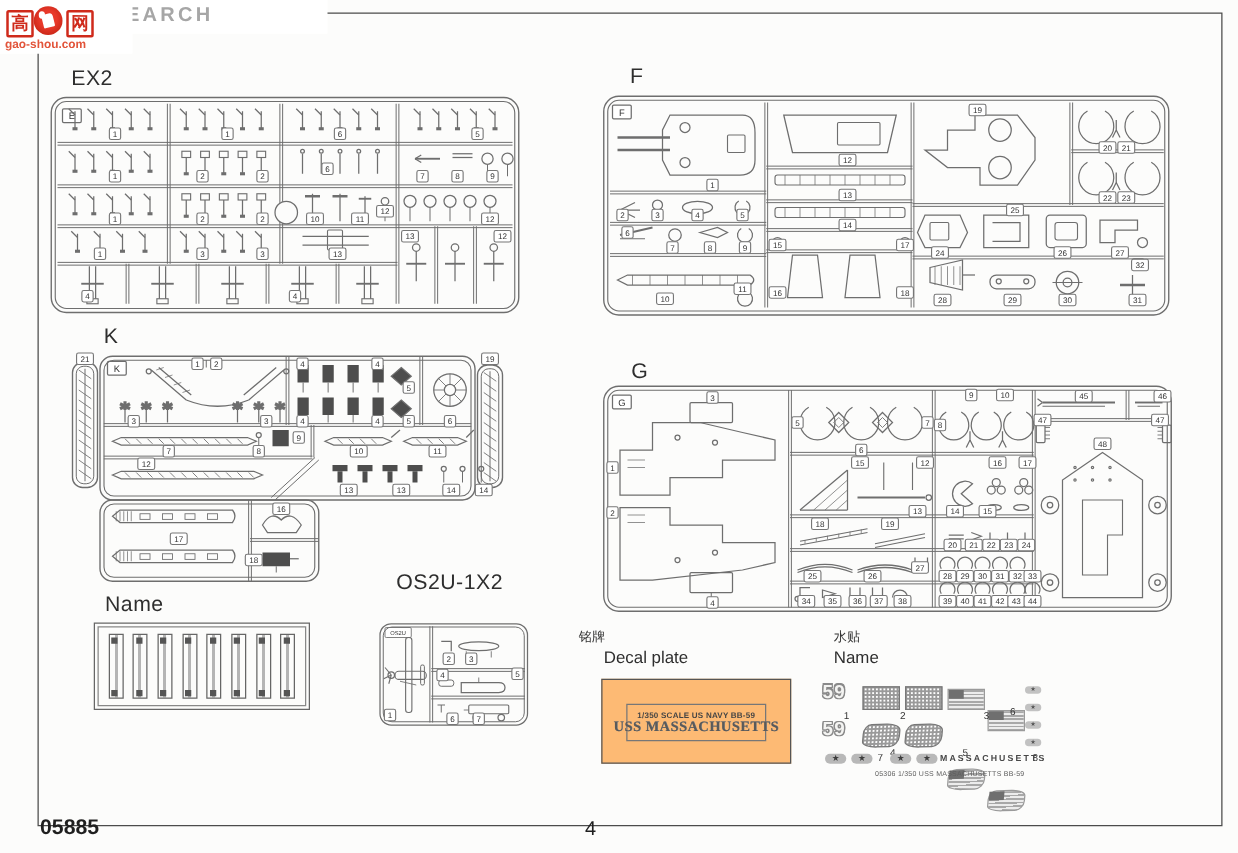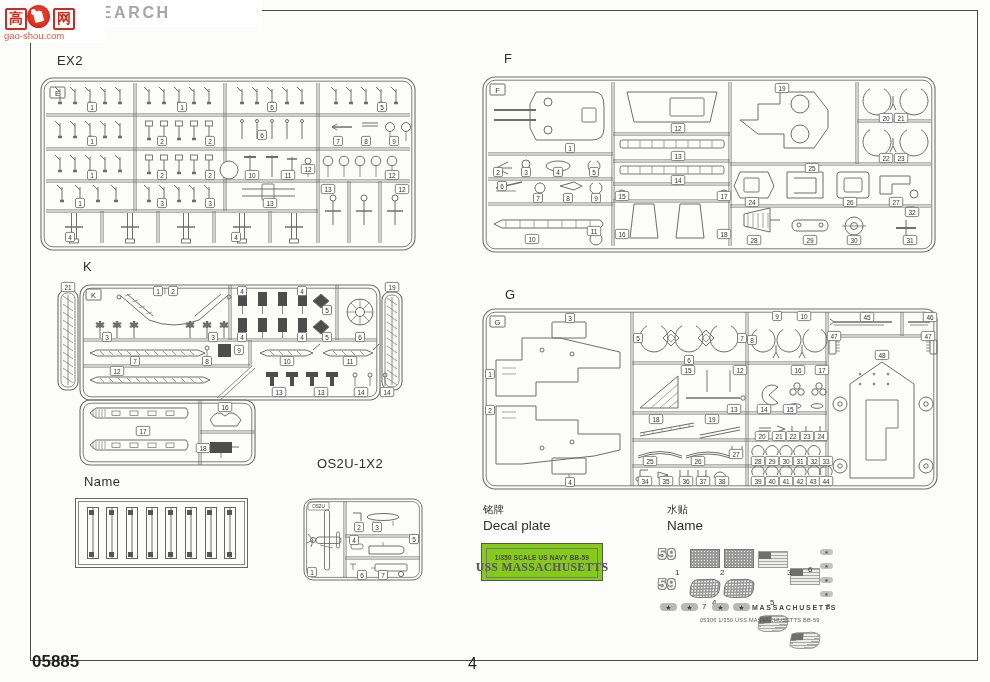--- a/index.html
+++ b/index.html
@@ -1,33 +1,33 @@
 <!DOCTYPE html>
 <html><head>
 <meta charset="utf-8">
 <style>
   html,body{margin:0;padding:0}
   body{width:990px;height:682px;position:relative;background:#fcfcfb;
        font-family:"Liberation Sans",sans-serif;overflow:hidden}
   .abs{position:absolute}
   .frame{left:30px;top:10px;width:946px;height:649px;border:1.6px solid #4b4b4b}
-  .title{color:#2e2e2e;font-size:13px;letter-spacing:.4px}
+  .title{color:#2e2e2e;font-size:17px;letter-spacing:.4px}
   .wm-white{left:0;top:0;width:262px;height:27px;background:#fff}
   .wm-logo-bg{left:0;top:0;width:106px;height:43px;background:#fff}
   .brand{left:10px;top:4px;font-size:16px;font-weight:bold;letter-spacing:2.6px;color:#a6a6a6}
   .cnbox{width:18px;height:18px;border:2.2px solid #cf2a1b;color:#cf2a1b;font-size:14px;font-weight:bold;
          display:flex;align-items:center;justify-content:center;background:#fff;border-radius:2px}
   .emblem{width:23px;height:23px;border-radius:50%;background:radial-gradient(circle at 50% 45%,#e8392a 40%,#b71c0c 100%);}
   .emblem::after{content:"";position:absolute;left:7px;top:6px;width:9px;height:11px;background:#fff;
                  border-radius:3px 3px 1px 1px;transform:rotate(-14deg)}
   .emblem::before{content:"";position:absolute;left:4px;top:4px;width:5px;height:6px;background:#fff;border-radius:50%}
-  .site{left:4px;top:30px;font-size:9.5px;font-weight:normal;color:#e2543a}
+  .site{left:4px;top:30px;font-size:9.5px;font-weight:bold;color:#e2543a}
   .cn-label{font-size:10.5px;color:#333}
   .en-label{font-size:13.5px;color:#2e2e2e}
-  .plate{left:481px;top:543px;width:112px;height:28px;border:1.3px solid #555;padding:4px;background:#84cc16}
+  .plate{left:481px;top:543px;width:112px;height:28px;border:1.3px solid #555;padding:19px;background:#fdba74}
   .plate-inner{border:1px solid #777;height:100%;display:flex;flex-direction:column;align-items:center;justify-content:center}
   .plate-l1{font-size:6.4px;font-weight:bold;color:#444;letter-spacing:.2px;white-space:nowrap}
   .plate-l2{font-family:"Liberation Serif",serif;font-size:11.5px;font-weight:bold;color:#5a5a5a;
             letter-spacing:.4px;white-space:nowrap;text-shadow:.4px 0 #888}
   .n59{font-size:15px;font-weight:bold;color:#f4f4f2;letter-spacing:1px;line-height:1;
        text-shadow:-1px 0 #8a8a8a,1px 0 #8a8a8a,0 -1px #8a8a8a,0 1px #8a8a8a,-1px -1px #8a8a8a,1px 1px #8a8a8a,-1px 1px #8a8a8a,1px -1px #8a8a8a}
   .starblock{width:28px;height:17px;background:#9a9a9a;border:1px solid #787878;
              background-image:radial-gradient(circle,#fff .7px,transparent .95px);background-size:3px 3px}
   .usflag{width:28px;height:15px;background:repeating-linear-gradient(180deg,#a8a8a8 0 1.4px,#ececec 1.4px 2.9px);
           border:.5px solid #9a9a9a;position:relative}
@@ -1379,21 +1379,21 @@
     <div class="slat"></div>
     <div class="slat"></div>
     <div class="slat"></div>
     <div class="slat"></div>
     <div class="slat"></div>
     <div class="slat"></div>
     <div class="slat"></div>
   </div>
 </div>
 
-<div class="abs cn-label" style="left:483px;top:503px">铭牌</div>
+<div class="abs cn-label" style="left:463px;top:503px">铭牌</div>
 <div class="abs en-label" style="left:483px;top:518px">Decal plate</div>
 <div class="abs plate">
   <div class="plate-inner">
     <div class="plate-l1">1/350  SCALE  US  NAVY  BB-59</div>
     <div class="plate-l2">USS MASSACHUSETTS</div>
   </div>
 </div>
 
 <div class="abs cn-label" style="left:667px;top:503px">水贴</div>
 <div class="abs en-label" style="left:667px;top:518px">Name</div>

